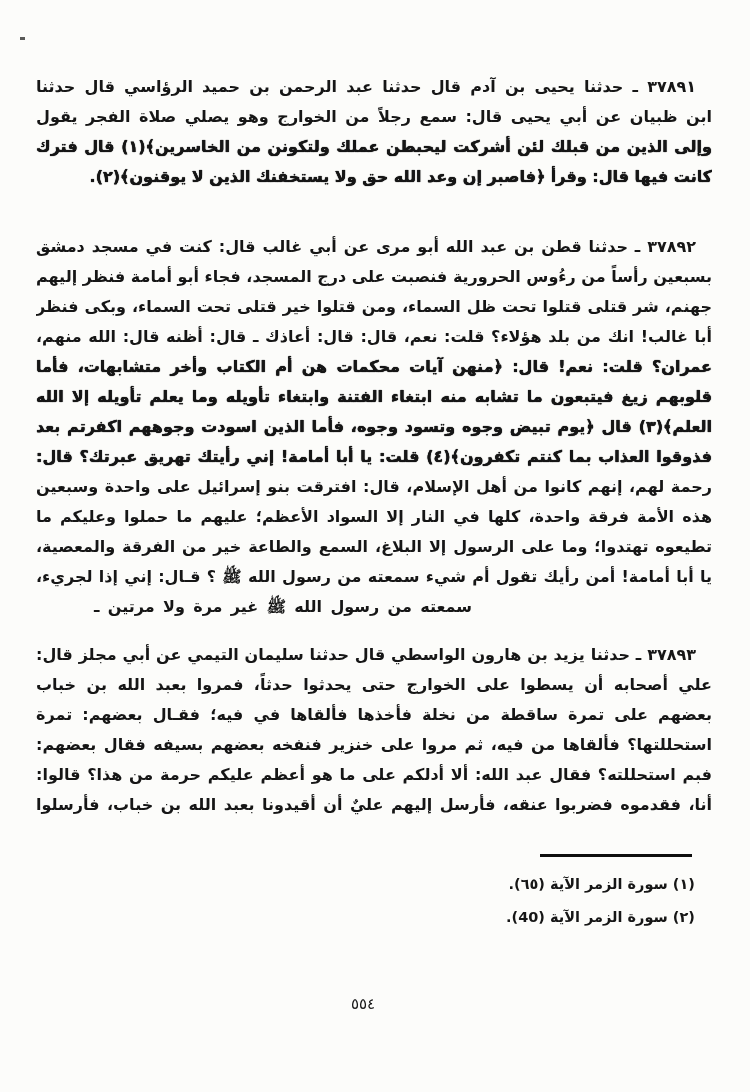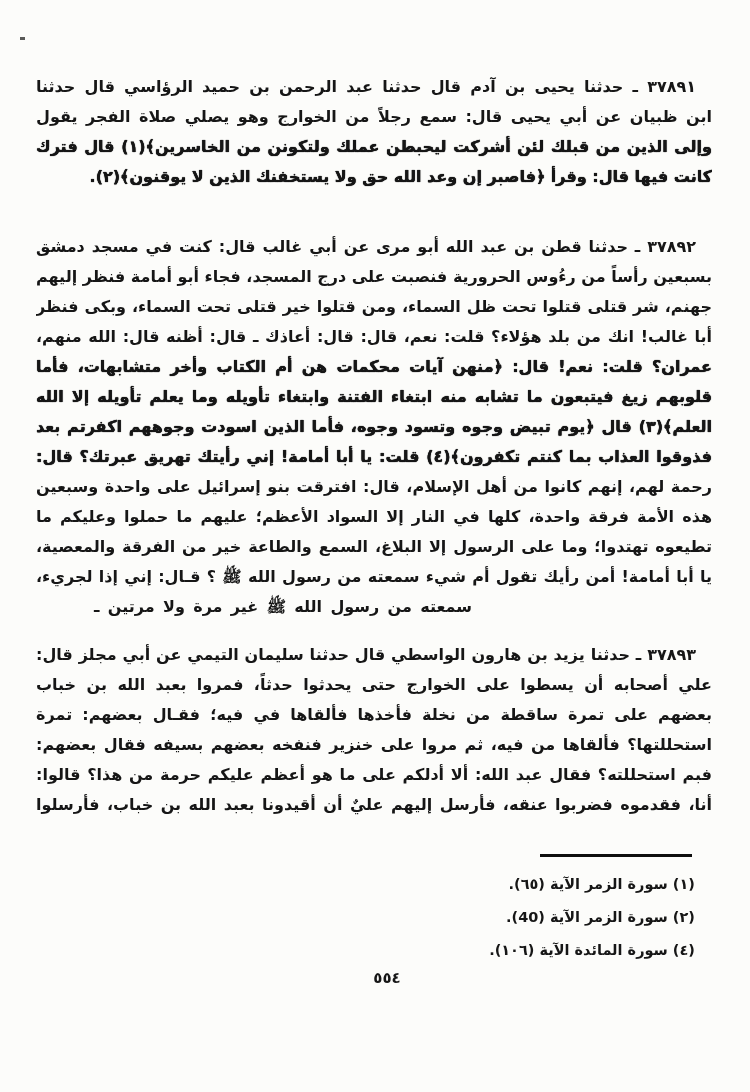--- a/index.html
+++ b/index.html
@@ -54,29 +54,28 @@
     text-align: right;
   }
   .footnote {
     height: 33px;
     line-height: 33px;
     font-size: 14.5px;
     font-weight: 700;
   }
   .page-num {
     position: absolute;
-    top: 969px;
+    top: 995px;
     left: 0;
     width: 726px;
     text-align: center;
     font-size: 15px;
-    font-weight: 700;
+    font-weight: 400;
     letter-spacing: 4px;
     direction: rtl;
-    padding-left: 24px;
   }
   .speck {
     position: absolute;
     left: 20px;
     top: 37px;
     width: 5px;
     height: 3px;
     background: #5a5a58;
   }
 </style>
@@ -117,18 +116,17 @@
     <div class="ln">استحللتها؟ فألقاها من فيه، ثم مروا على خنزير فنفخه بعضهم بسيفه فقال بعضهم: خنزيـر معاهد،</div>
     <div class="ln">فبم استحللته؟ فقال عبد الله: ألا أدلكم على ما هو أعظم عليكم حرمة من هذا؟ قالوا: نعم، قال:</div>
     <div class="ln">أنا، فقدموه فضربوا عنقه، فأرسل إليهم عليٌ أن أقيدونا بعبد الله بن خباب، فأرسلوا إليه: وكيف</div>
   </section>
 
   <div class="fn-divider"></div>
 
   <div class="footnotes">
     <div class="footnote">(١) سورة الزمر الآية (٦٥).</div>
     <div class="footnote">(٢) سورة الزمر الآية (40).</div>
-    <div class="footnote">(٤) سورة المائدة الآية (١٠٦).</div>
   </div>
 
   <div class="page-num">٥٥٤</div>
 
 </div>
 
 </body></html>

